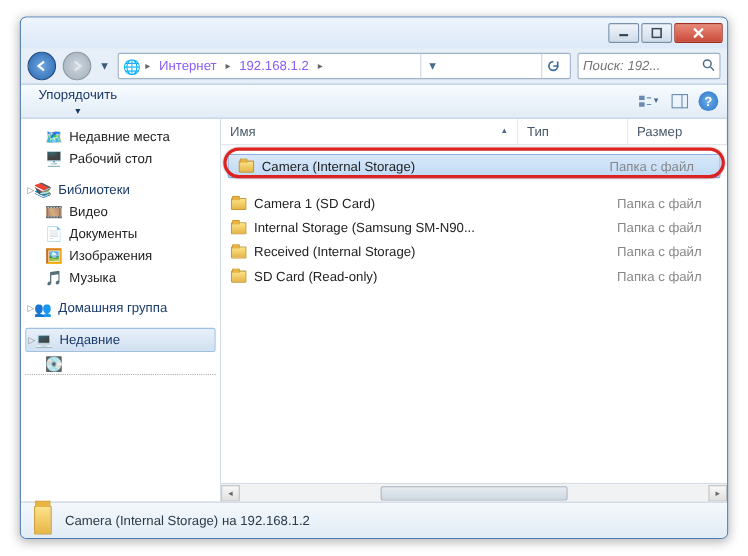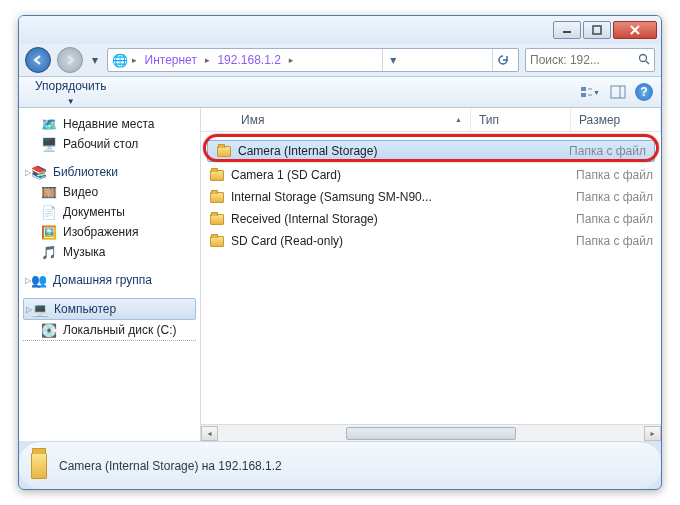--- a/index.html
+++ b/index.html
@@ -11,21 +11,21 @@
 .winbtn.close { width: 44px; background: linear-gradient(#e98a7a, #c94a3a); border-color: #a03020; color: #fff; }
 .addrrow { height: 32px; display: flex; align-items: center; padding: 2px 6px; gap: 6px; }
 .navbtn { width: 26px; height: 26px; border-radius: 50%; background: radial-gradient(#6ea6e0, #2a66b0); border: 1px solid #1d4a80; display: flex; align-items: center; justify-content: center; color: #fff; cursor: pointer; }
 .navbtn.fwd { background: radial-gradient(#cfd8e2, #a0adb8); border-color: #8a96a0; color: #e8e8e8; }
 .navdrop { width: 12px; height: 22px; display: flex; align-items: center; justify-content: center; color: #3a5a7a; cursor: pointer; }
 .addrbar { flex: 1; height: 24px; background: #fff; border: 1px solid #9fb2c8; border-radius: 2px; display: flex; align-items: center; padding: 0 4px; gap: 4px; }
 .crumb { padding: 2px 4px; cursor: pointer; color: #8b5cf6; }
 .crumbsep { color: #666; font-size: 9px; }
 .addrref { width: 22px; height: 22px; display: flex; align-items: center; justify-content: center; color: #4a6a8a; border-left: 1px solid #cfd8e2; cursor: pointer; margin-left: auto; }
 .searchbox { width: 130px; height: 24px; background: #fff; border: 1px solid #9fb2c8; border-radius: 2px; display: flex; align-items: center; padding: 0 4px; gap: 4px; }
-.searchbox input { border: none; outline: none; flex: 1; color: #888; width: 80px; }
+.searchbox input { border: none; outline: none; flex: 1; color: #888; width: 80px; font-style: italic; }
 .sicon { color: #4a6a8a; }
 .toolbar { height: 32px; background: linear-gradient(#f7fbff, #e2ecf6); border-top: 1px solid #b6c8dc; border-bottom: 1px solid #b6c8dc; display: flex; align-items: center; padding: 0 8px; }
 .tbtn { padding: 4px 8px; color: #1a3a6a; cursor: pointer; display: flex; align-items: center; gap: 4px; border-radius: 2px; flex-direction: column; }
 .rtools { margin-left: auto; display: flex; align-items: center; gap: 6px; }
 .ricon { width: 22px; height: 20px; display: flex; align-items: center; justify-content: center; color: #4a6a8a; cursor: pointer; border: 1px solid transparent; border-radius: 2px; }
 .helpicon { width: 18px; height: 18px; border-radius: 50%; background: radial-gradient(#6ab0f0, #2a70c0); color: #fff; display: flex; align-items: center; justify-content: center; font-weight: bold; cursor: pointer; }
 .body { flex: 1; display: flex; background: #fff; overflow: hidden; }
 .tree { width: 182px; border-right: 1px solid #d6dde4; padding: 6px 4px; overflow-y: auto; position: relative; }
 .tnode { display: flex; align-items: center; padding: 2px 4px 2px 18px; gap: 6px; cursor: pointer; color: #222; position: relative; }
 .tnode.top { padding-left: 8px; color: #1a3a6a; margin-top: 8px; }
@@ -33,36 +33,36 @@
 .tnode.cut { border-bottom: 1px dotted #aaa; }
 .exptri { position: absolute; left: 2px; font-size: 8px; color: #888; }
 .ticon { width: 16px; height: 16px; display: flex; align-items: center; justify-content: center; font-size: 13px; }
 .yfolder { width: 14px; height: 11px; background: linear-gradient(#fce38a, #e8b545); border: 1px solid #c89a30; border-radius: 1px; position: relative; }
 .yfolder:before { content: ''; position: absolute; top: -3px; left: 0; width: 5px; height: 3px; background: #e8b545; border: 1px solid #c89a30; border-bottom: none; border-radius: 1px 1px 0 0; }
 .yfolder.big { width: 34px; height: 26px; }
 .yfolder.big:before { width: 12px; height: 5px; top: -6px; }
 .list { flex: 1; display: flex; flex-direction: column; overflow: hidden; }
 .cols { height: 24px; display: flex; align-items: center; border-bottom: 1px solid #e0e4e8; color: #4a5a6a; }
 .col { padding: 0 8px; height: 100%; display: flex; align-items: center; border-right: 1px solid #e8ecf0; }
-.col.name { flex: 1; justify-content: space-between; margin-left: 32px; }
+.col.name { flex: 1; justify-content: space-between; }
 .col.size { width: 90px; }
 .col.type { width: 100px; }
 .sorttri { font-size: 7px; color: #4a6a8a; }
 .rows { flex: 1; padding: 4px 0; overflow-x: auto; position: relative; }
 .row { display: flex; align-items: center; height: 22px; padding: 0 8px; gap: 6px; cursor: pointer; }
 .row.sel { background: linear-gradient(#d8e8fa, #c0daf4); border: 1px solid #8ab0e0; border-radius: 2px; }
 .rname { flex: 1; color: #222; white-space: nowrap; overflow: hidden; text-overflow: ellipsis; }
 .rsize { width: 82px; }
-.rtype { width: 92px; color: #888; white-space: nowrap; overflow: hidden; text-align: right; }
+.rtype { width: 92px; color: #888; white-space: nowrap; overflow: hidden; }
 .redring { position: absolute; border: 3px solid #d22; border-radius: 14px; pointer-events: none; box-shadow: 0 0 2px rgba(0,0,0,0.4); }
 .hscroll { height: 17px; border-top: 1px solid #d6dde4; background: #f0f2f4; display: flex; align-items: center; }
 .hsbtn { width: 17px; height: 15px; background: linear-gradient(#f8f8f8,#e0e0e0); border: 1px solid #c0c0c0; display: flex; align-items: center; justify-content: center; font-size: 8px; color: #666; }
 .hstrack { flex: 1; position: relative; height: 15px; }
 .hsthumb { position: absolute; left: 30%; width: 40%; height: 13px; top: 1px; background: linear-gradient(#e8ecf0,#cfd8e2); border: 1px solid #a8b4c0; border-radius: 2px; }
-.status { height: 48px; background: linear-gradient(#f4f8fc, #e2ecf6); border-top: 1px solid #cfd8e2; display: flex; align-items: center; padding: 4px 12px; gap: 12px; border-radius: 21px; }
+.status { height: 33px; background: linear-gradient(#f4f8fc, #e2ecf6); border-top: 1px solid #cfd8e2; display: flex; align-items: center; padding: 4px 12px; gap: 12px; }
 .stext { color: #2a3a4a; }
 </style>
 </head>
 <body>
 
 <div class="window">
 
   <div class="titlebar">
     <div class="winbtns">
       <div class="winbtn">
@@ -180,40 +180,39 @@
 
       <div class="tnode top">
           <span class="exptri">▷</span>
           <span class="ticon">👥</span>
           <span>Домашняя группа</span>
         </div>
 
       <div class="tnode top sel">
           <span class="exptri">▷</span>
           <span class="ticon">💻</span>
-          <span>Компьютер</span>
+          <span>Недавние</span>
         </div>
       <div class="tnode cut">
           <span class="ticon">💽</span>
-          <span>Локальный диск (C:)</span>
         </div>
     </div>
 
     <div class="list">
       <div class="cols">
         <div class="col name">
             <span>Имя</span>
             <span class="sorttri">▲</span>
           </div>
         <div class="col type">Тип</div>
         <div class="col size">Размер</div>
       </div>
       <div class="rows">
         <div class="redring" style="left:2px;top:2px;right:2px;height:28px;"></div>
-        <div class="row sel" style="margin:4px 6px 2px 6px">
+        <div class="row sel" style="margin:4px 6px 12px 6px">
           <span class="ticon">
               <span class="yfolder"></span>
             </span>
           <span class="rname">Camera (Internal Storage)</span>
           <span class="rsize"></span>
           <span class="rtype">Папка с файл</span>
         </div>
         <div class="row">
           <span class="ticon">
               <span class="yfolder"></span>

